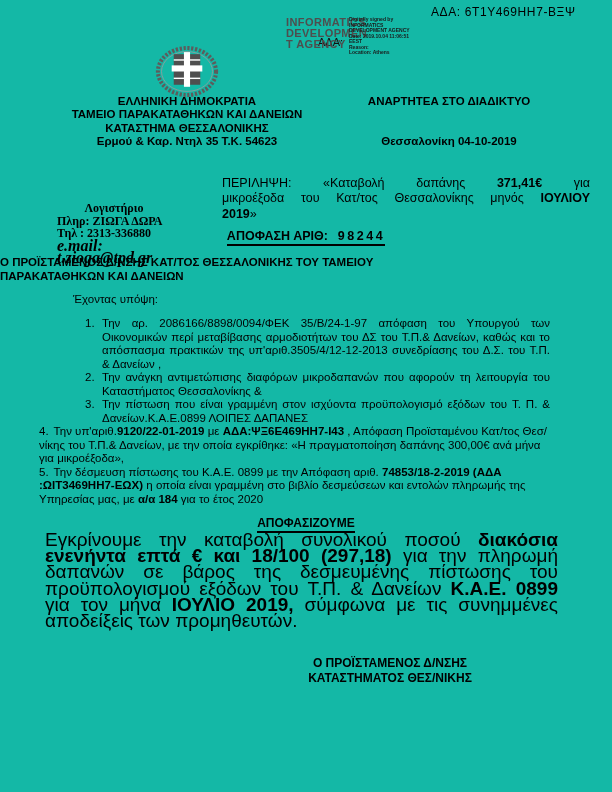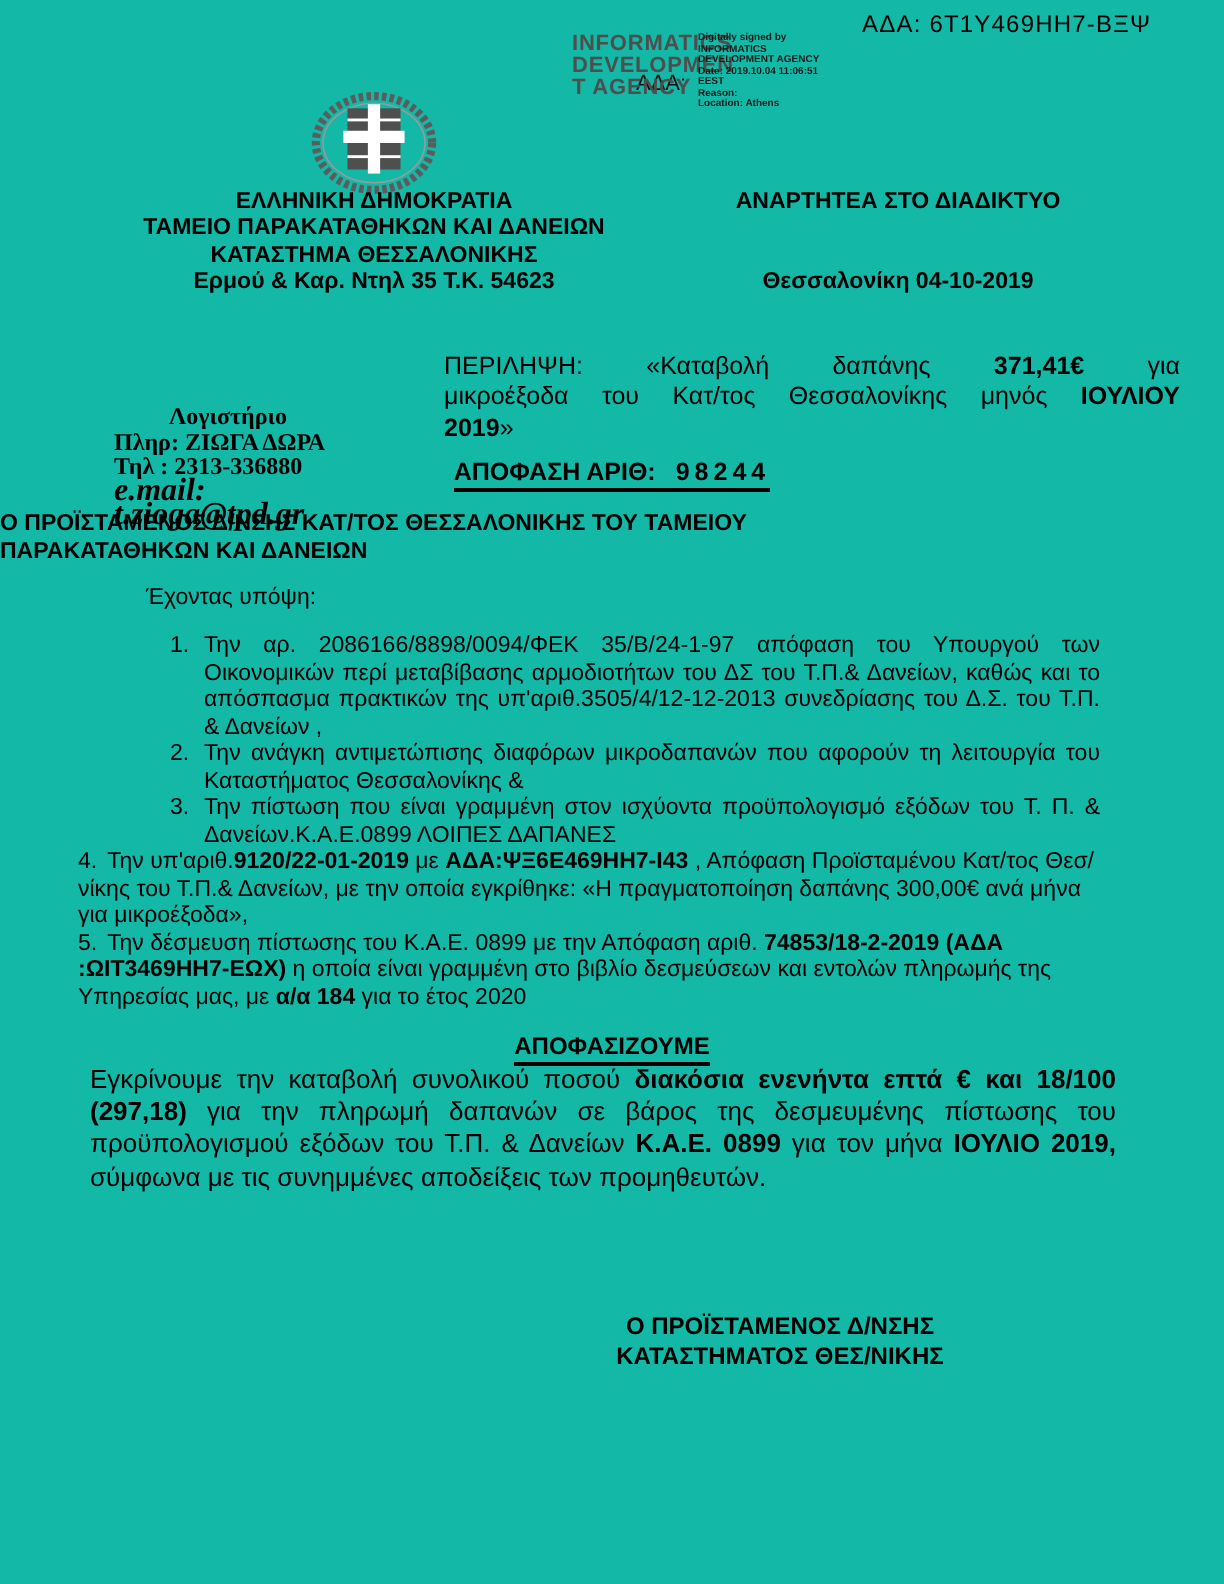--- a/index.html
+++ b/index.html
@@ -45,21 +45,21 @@
   .list{position:absolute;left:39px;top:317px;width:511px;
         font-size:11.5px;line-height:13.5px;}
   .li.hang{display:flex;padding-left:46px;}
   .li.hang .n{flex:0 0 17px;}
   .li.hang .t{flex:1;text-align:justify;}
   .li.flush{text-align:left;}
   .n-in{margin-right:5px;}
 
   .decide{position:absolute;left:0;top:516px;width:612px;text-align:center;
           font-weight:bold;font-size:12px;}
-  .dpar{position:absolute;left:45px;top:532px;width:513px;font-size:13px;
+  .dpar{position:absolute;left:45px;top:532px;width:513px;font-size:19px;
         line-height:16.2px;text-align:justify;}
   .sig{position:absolute;left:275px;top:612px;width:230px;text-align:center;
        font-weight:bold;font-size:12px;line-height:14.5px;margin-top:44px;}
   .b{font-weight:bold;}
 </style>
 </head>
 <body>
 
 <div class="page">
 

